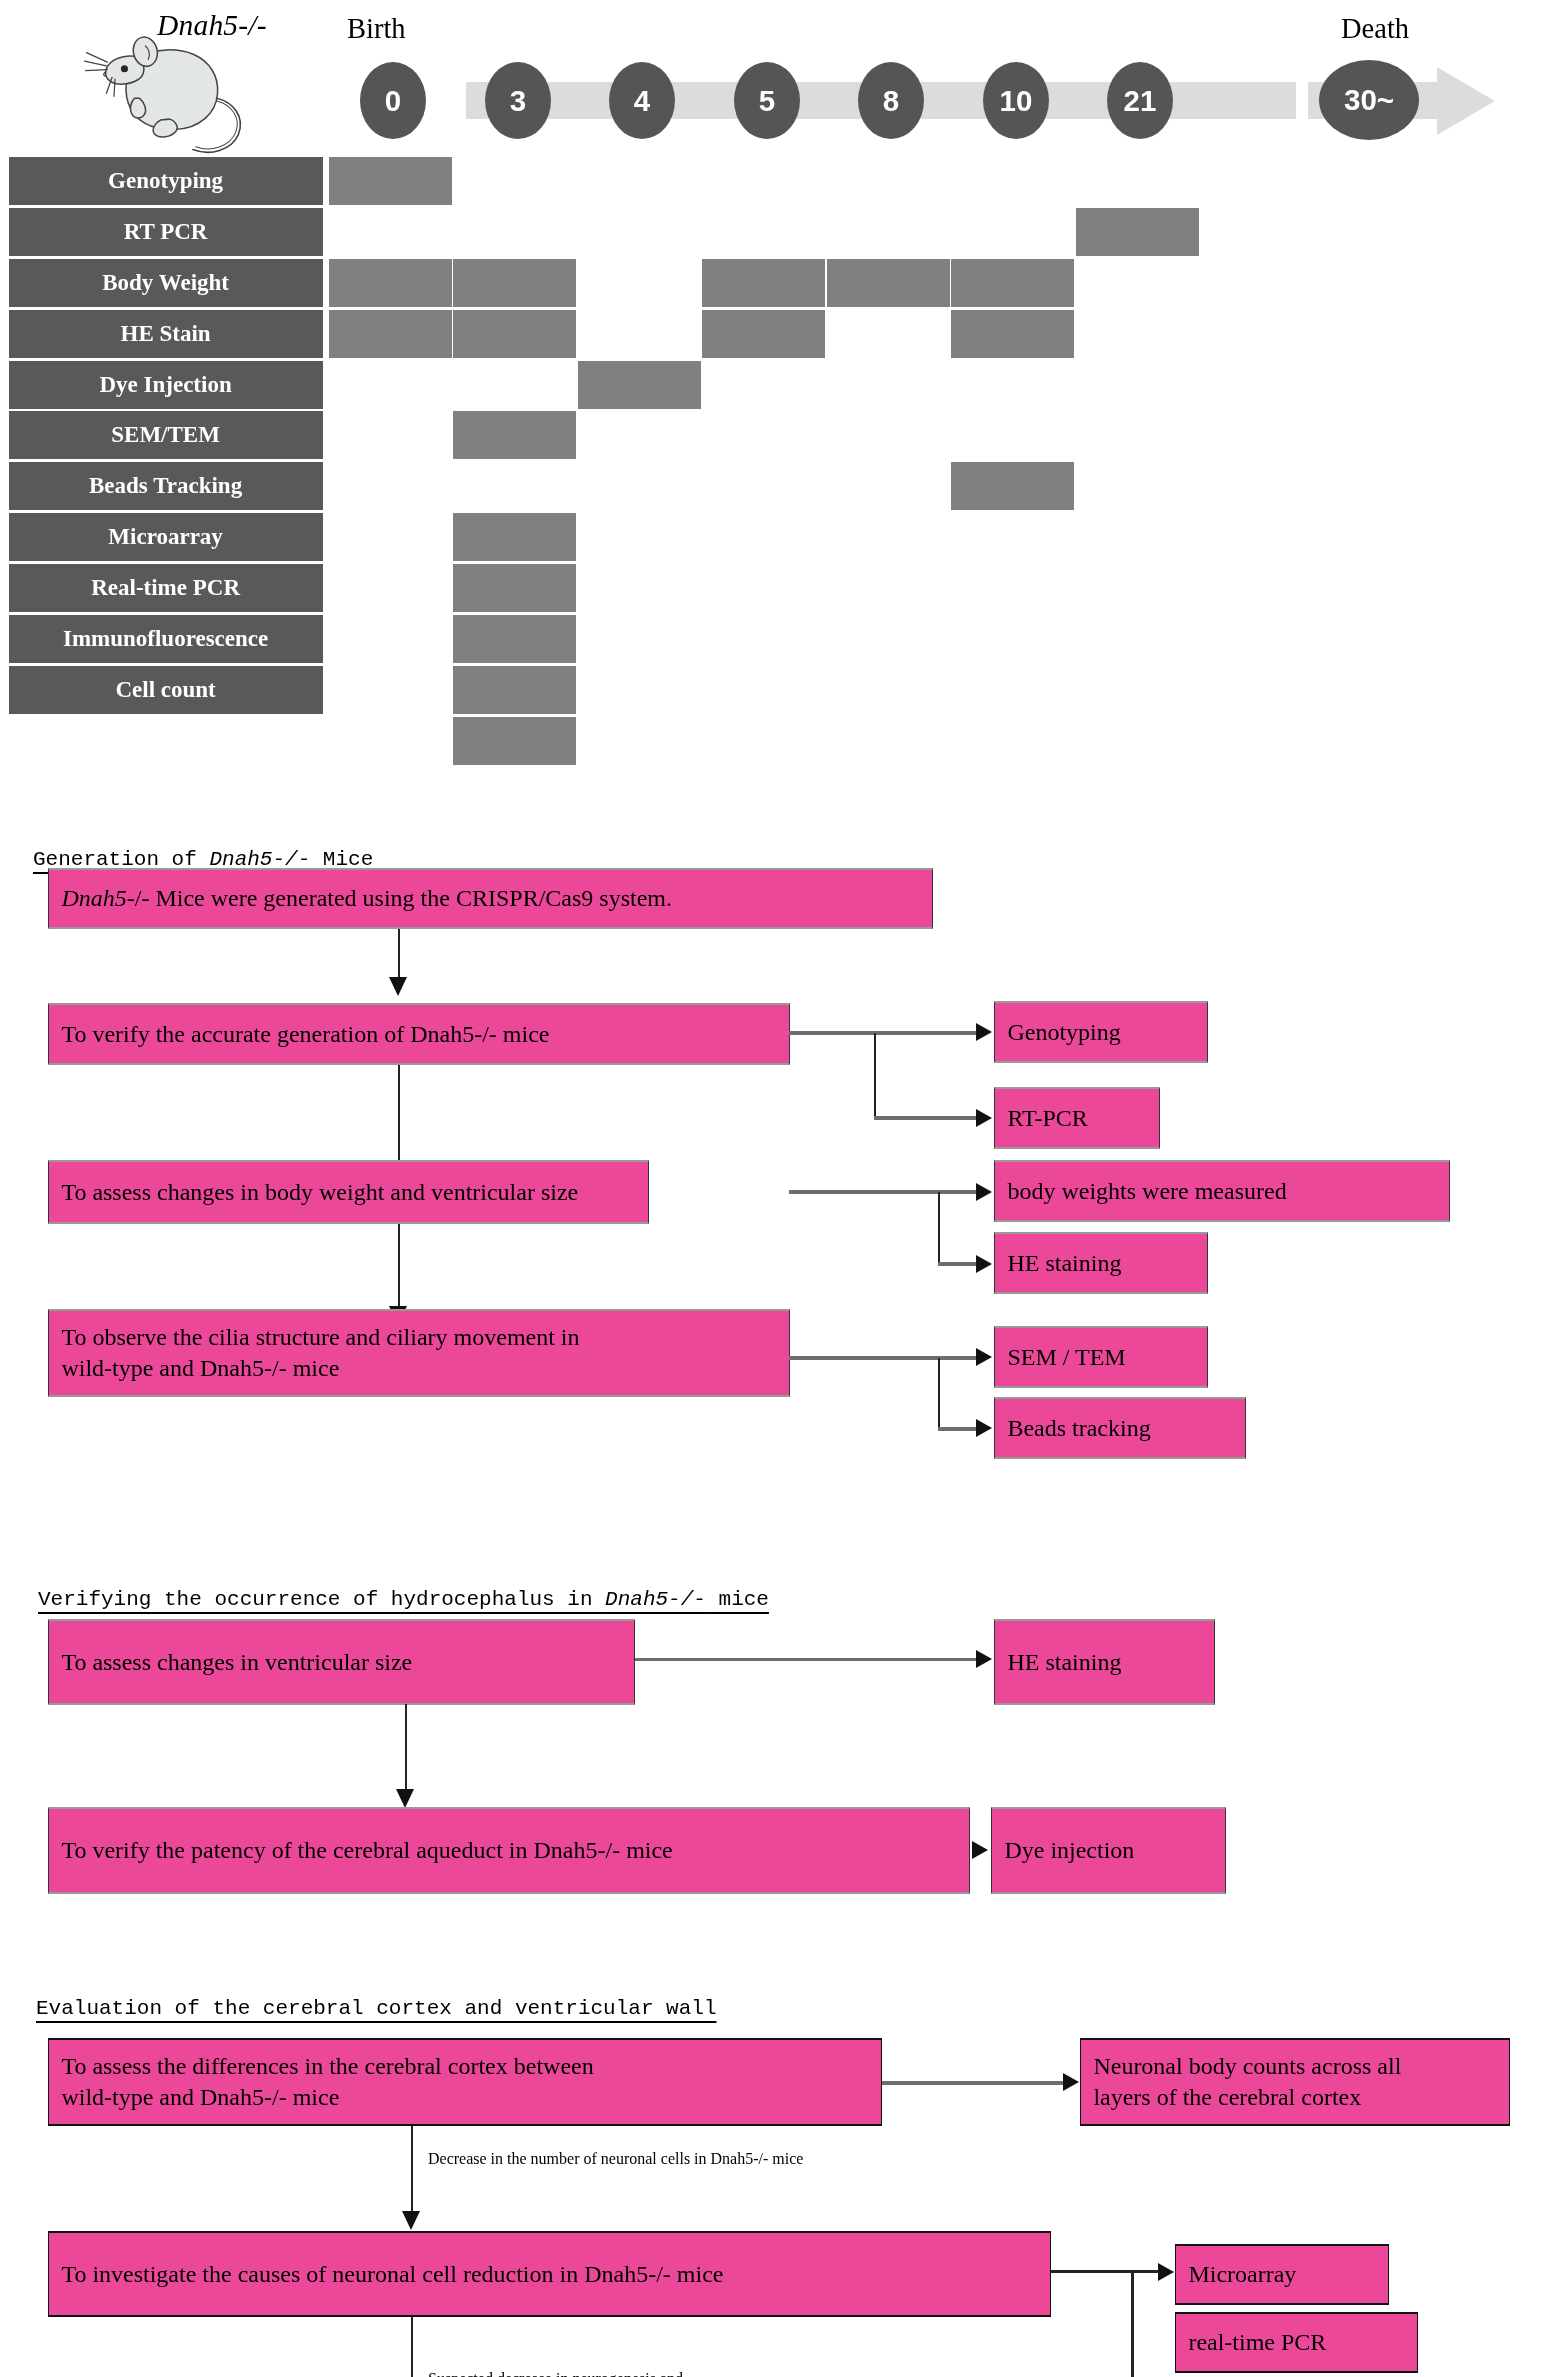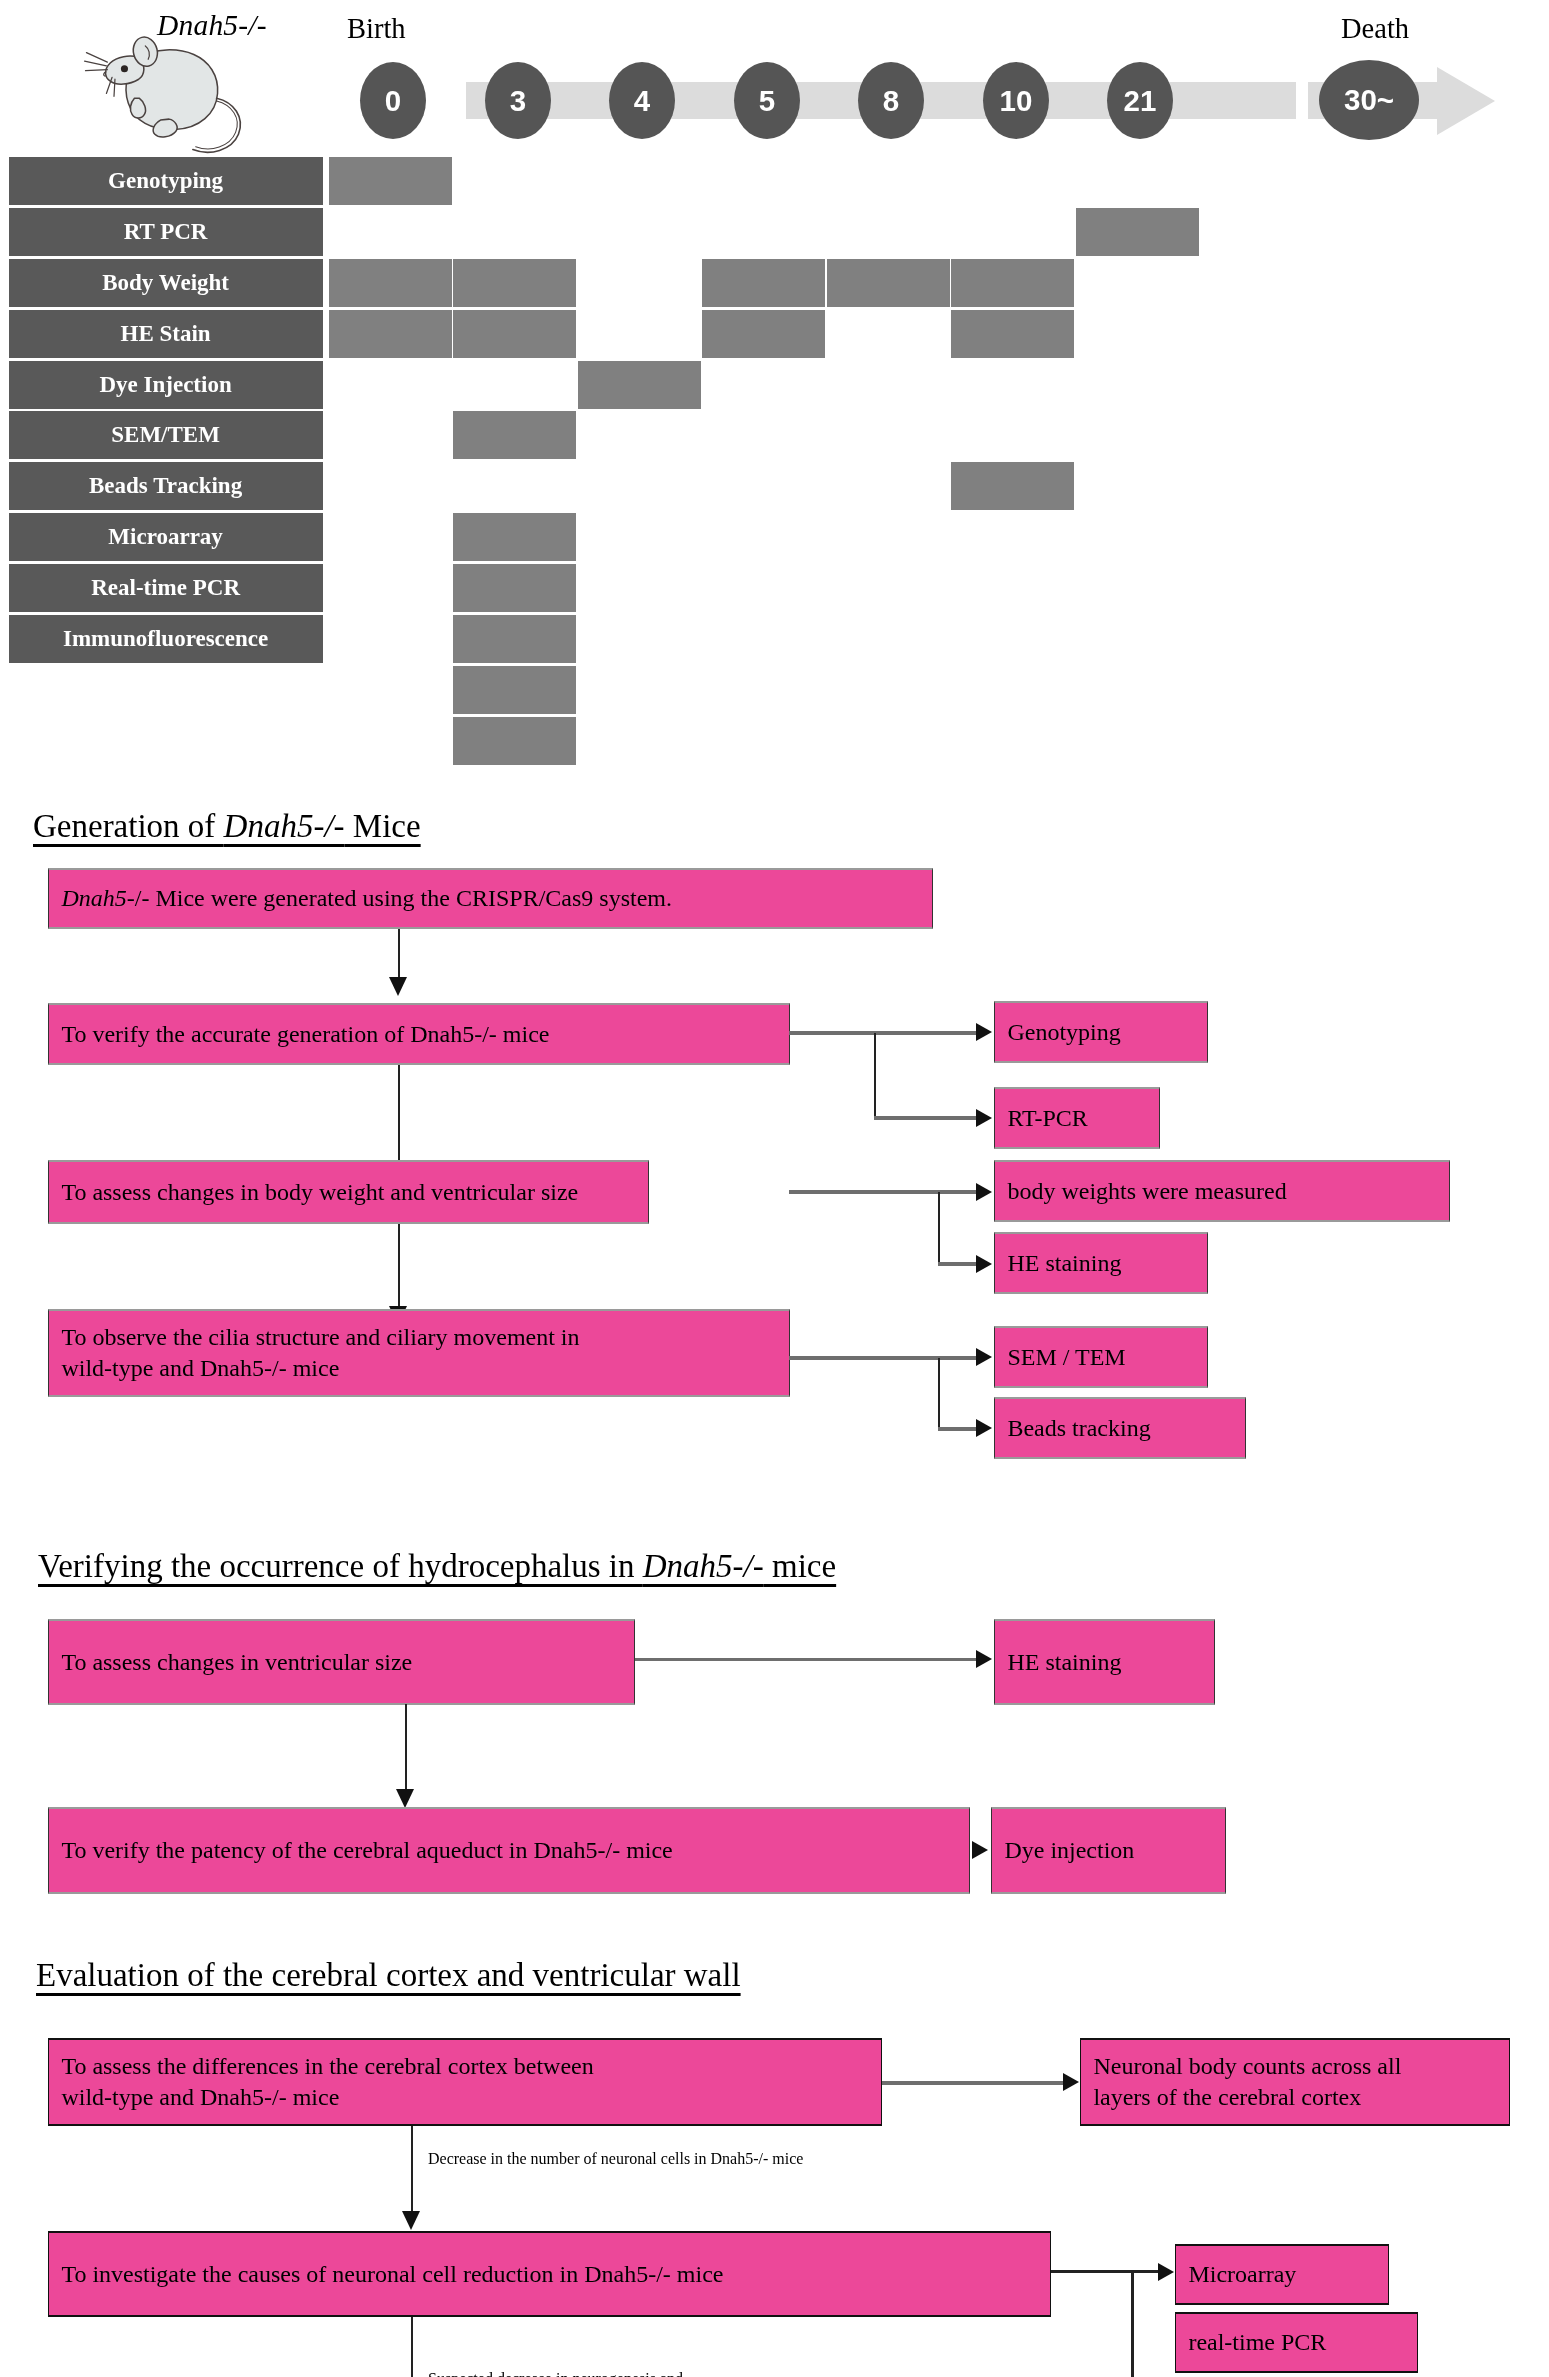--- a/index.html
+++ b/index.html
@@ -64,24 +64,25 @@
     font-family:"Liberation Serif","DejaVu Serif",serif;
     white-space:nowrap;
   }
   .g-cell {
     position:absolute; top:0; height:48px; width:123px;
     background:#808080;
   }
 
   
   .sec-title {
-    position:absolute; font-size:33px;
+    position:absolute; font-size:21px;
     text-decoration: underline; text-underline-offset: 6.7px;
-    font-family:Liberation Serif, serif;
+    font-family:Liberation Mono, monospace;
     white-space:nowrap;
+    margin-top:40px;
   }
   .sec-title em { font-style:italic; }
 
   .fbox {
     position:absolute;
     background:#ec4899;
     border:1.4px solid #333333;
     border-top:2.9px solid #9a9a9a;
     border-bottom:2.9px solid #9a9a9a;
     display:flex; align-items:center;
@@ -220,20 +221,21 @@
     </div>
     <div class="g-row">
       <div class="g-label">Real-time PCR</div>
       <div class="g-cell" style="left: 444px;"></div>
     </div>
     <div class="g-row">
       <div class="g-label">Immunofluorescence</div>
       <div class="g-cell" style="left: 444px;"></div>
     </div>
     <div class="g-row">
+      <div class="g-label">Cell count</div>
       <div class="g-cell" style="left: 444px;"></div>
     </div>
     <div class="g-row">
       <div class="g-cell" style="left: 444px;"></div>
     </div>
   </div>
 
 <div class="sec-title" style="left:33px; top:808px;">
   <span>Generation of </span><em>Dnah5-/-</em><span> Mice</span>
 </div>

